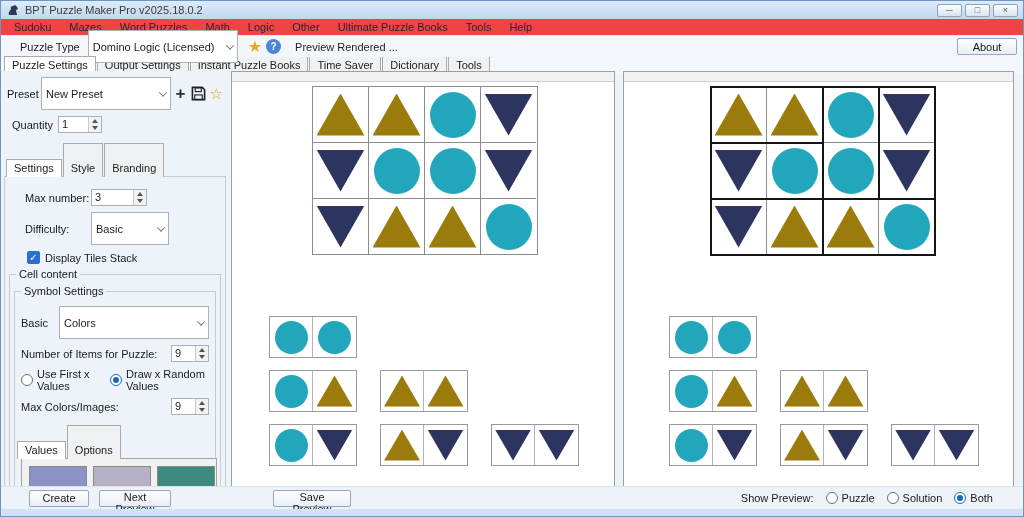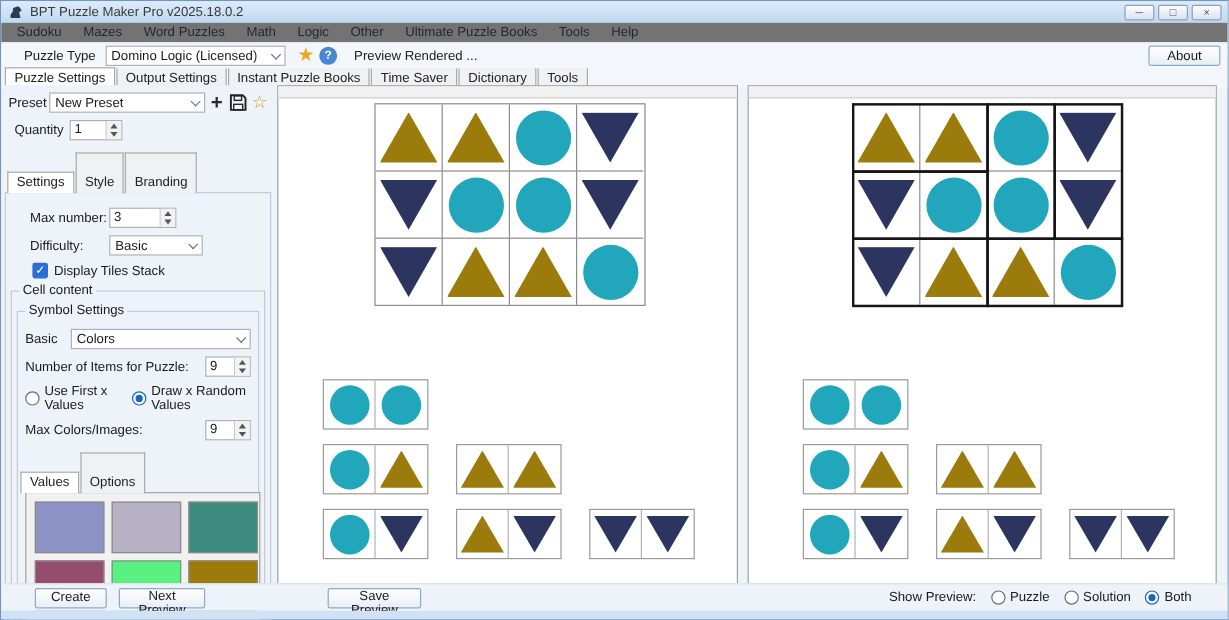--- a/index.html
+++ b/index.html
@@ -13,28 +13,28 @@
   .titlebar { height:18px; display:flex; align-items:center; padding:0 5px;
               background:linear-gradient(#ddebfa,#bfd8ef); }
   .appicon { width:14px; height:13px; margin-right:5px; display:inline-flex; }
   .title { font-size:11px; color:#3a3a3a; }
   .winbtns { margin-left:auto; display:flex; gap:3px; }
   .wbtn { width:25px; height:13px; border:1px solid #8ca3bd; border-radius:2px;
           background:linear-gradient(#fdfdfe,#d9e3f0); color:#4a5a6e; font-size:9px;
           line-height:11px; text-align:center; cursor:default; }
 
   
-  .menubar { height:17px; background:#737373; display:flex; align-items:center;
+  .menubar { height:17px; background:#ef4444; display:flex; align-items:center;
              padding-left:4px; border-bottom:1px solid #e6ebf2; }
   .menu-item { padding:0 9px; line-height:16px; color:#1f2633; }
 
   
   .toolbar { height:21px; background:#f3f7fc; display:flex; align-items:center; padding-left:19px; position:relative; }
   .lbl { white-space:nowrap; }
-  .combo { display:flex; align-items:center; height:17px; background:#fff;
+  .combo { display:flex; align-items:center; height:33px; background:#fff;
            border:1px solid #a9b1bb; padding:0 4px; gap:4px; }
   .combo .val { white-space:nowrap; overflow:hidden; }
   .chev { margin-left:auto; width:6px; height:6px; border-right:1.6px solid #6e7780;
           border-bottom:1.6px solid #6e7780; transform:rotate(45deg) translate(-1px,-1px); flex:none; }
   .star-filled { color:#eaa826; font-size:16px; margin:0 4px 0 10px; line-height:16px; }
   .star-outline { color:#d8a01c; font-size:15px; line-height:15px; }
   .helpicon { width:15px; height:15px; border-radius:50%; background:#4a86d4; color:#fff;
               font-weight:bold; font-size:10px; display:inline-flex; align-items:center;
               justify-content:center; margin-right:14px; }
   .status { color:#222; }

